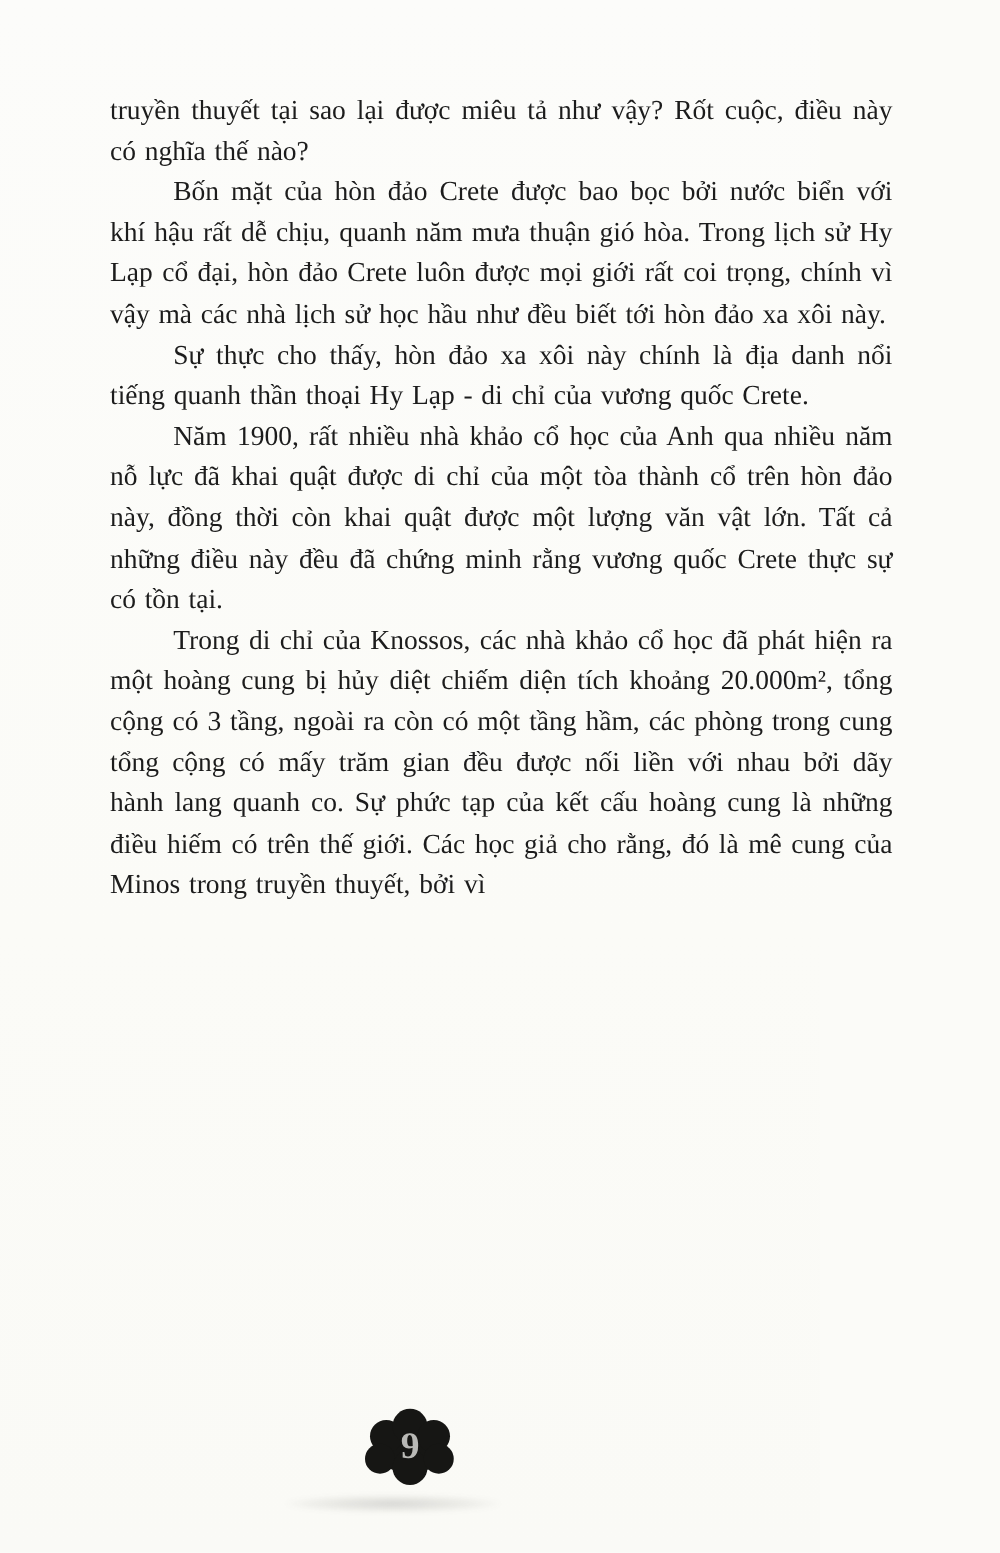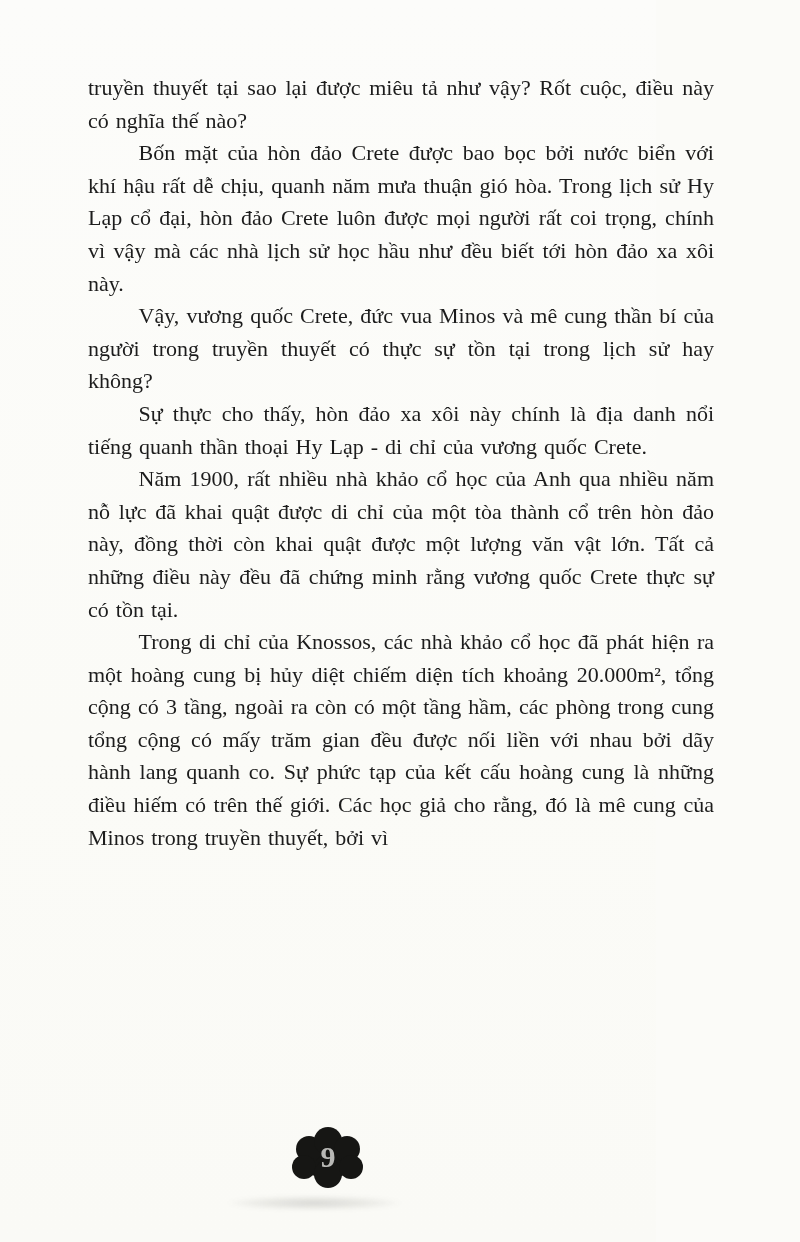--- a/index.html
+++ b/index.html
@@ -86,22 +86,21 @@
     filter: blur(2px);
   }
 </style>
 </head>
 <body>
 
 <div class="page">
 
   <div class="text-block">
     <p class="para no-indent">truyền thuyết tại sao lại được miêu tả như vậy? Rốt cuộc, điều này có nghĩa thế nào?</p>
-    <p class="para">Bốn mặt của hòn đảo Crete được bao bọc bởi nước biển với khí hậu rất dễ chịu, quanh năm mưa thuận gió hòa. Trong lịch sử Hy Lạp cổ đại, hòn đảo Crete luôn được mọi người rất coi trọng, chính vì vậy mà các nhà lịch sử học hầu như đều biết tới hòn đảo xa xôi này.</p>
-    <p class="para">Vậy, vương quốc Crete, đức vua Minos và mê cung thần bí của người trong truyền thuyết có thực sự tồn tại trong lịch sử hay không?</p>
+    <p class="para">Bốn mặt của hòn đảo Crete được bao bọc bởi nước biển với khí hậu rất dễ chịu, quanh năm mưa thuận gió hòa. Trong lịch sử Hy Lạp cổ đại, hòn đảo Crete luôn được mọi giới rất coi trọng, chính vì vậy mà các nhà lịch sử học hầu như đều biết tới hòn đảo xa xôi này.</p>
     <p class="para">Sự thực cho thấy, hòn đảo xa xôi này chính là địa danh nổi tiếng quanh thần thoại Hy Lạp - di chỉ của vương quốc Crete.</p>
     <p class="para">Năm 1900, rất nhiều nhà khảo cổ học của Anh qua nhiều năm nỗ lực đã khai quật được di chỉ của một tòa thành cổ trên hòn đảo này, đồng thời còn khai quật được một lượng văn vật lớn. Tất cả những điều này đều đã chứng minh rằng vương quốc Crete thực sự có tồn tại.</p>
     <p class="para">Trong di chỉ của Knossos, các nhà khảo cổ học đã phát hiện ra một hoàng cung bị hủy diệt chiếm diện tích khoảng 20.000m², tổng cộng có 3 tầng, ngoài ra còn có một tầng hầm, các phòng trong cung tổng cộng có mấy trăm gian đều được nối liền với nhau bởi dãy hành lang quanh co. Sự phức tạp của kết cấu hoàng cung là những điều hiếm có trên thế giới. Các học giả cho rằng, đó là mê cung của Minos trong truyền thuyết, bởi vì</p>
   </div>
 
   <div class="page-footer">
     <div class="cloud-badge">
       <svg viewBox="0 0 82 68" xmlns="http://www.w3.org/2000/svg">
         <g fill="#161614">
           <ellipse cx="41" cy="34" rx="27" ry="21"></ellipse>

